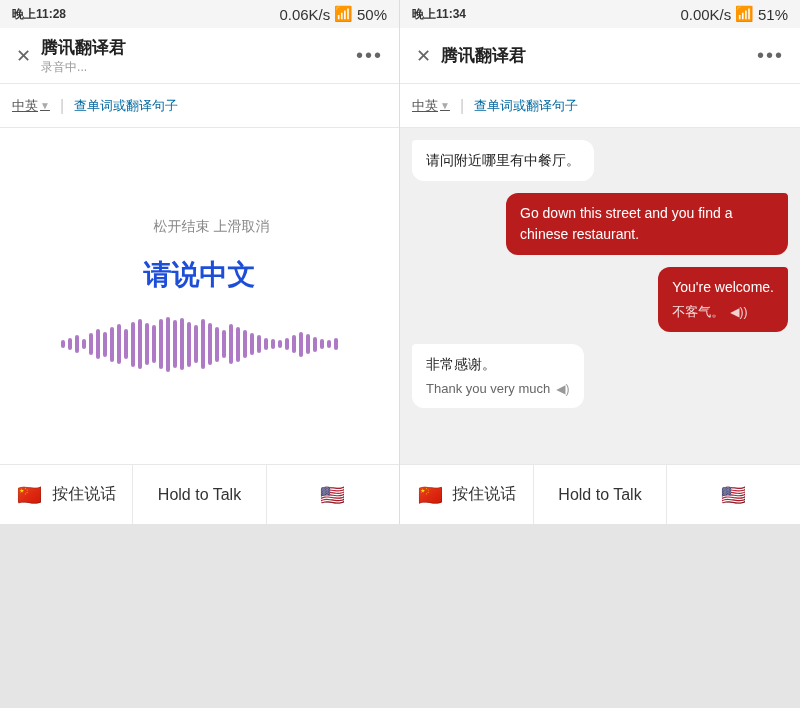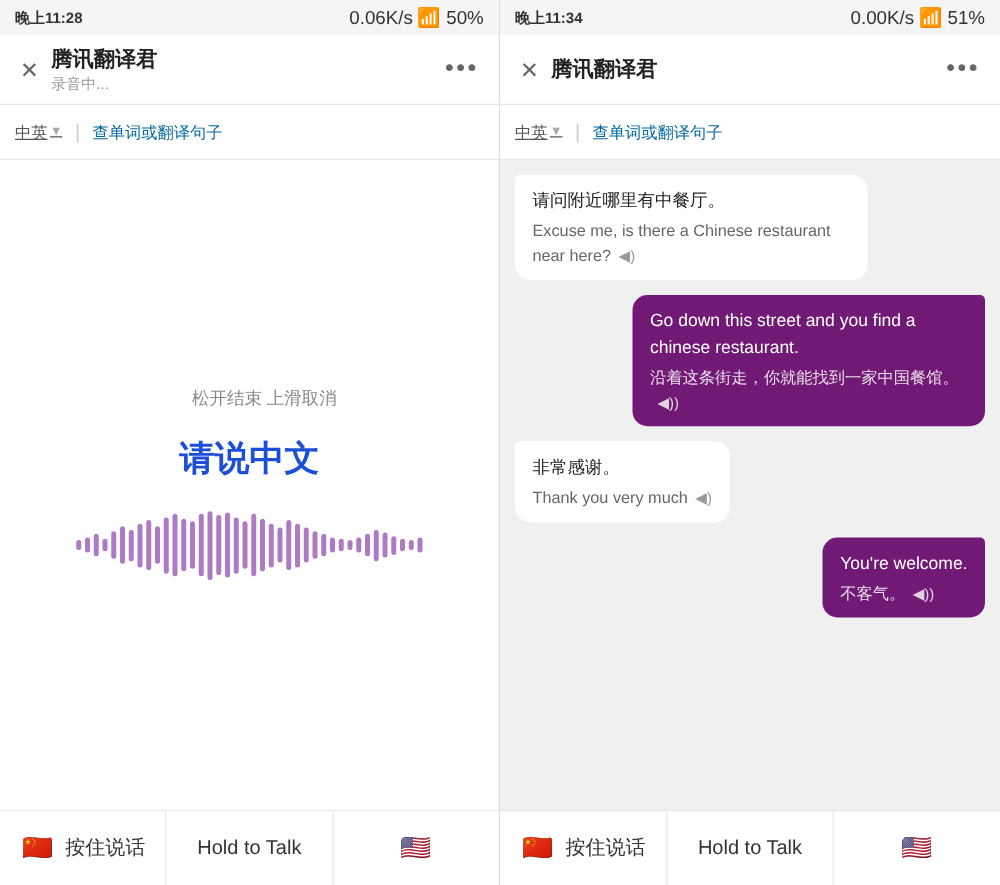--- a/index.html
+++ b/index.html
@@ -8,21 +8,21 @@
       height: 708px;
       display: flex;
       background: #e5e5e5;
       font-family: -apple-system, "PingFang SC", "Helvetica Neue", Arial, sans-serif;
       overflow: hidden;
     }
 
     
     .phone-panel {
       width: 400px;
-      height: 708px;
+      height: 524px;
       background: #f5f5f5;
       display: flex;
       flex-direction: column;
       position: relative;
       border-right: 1px solid #ddd;
     }
 
     
     .status-bar {
       height: 28px;
@@ -163,21 +163,21 @@
       font-size: 14px;
       line-height: 1.5;
     }
     .bubble-left {
       background: #fff;
       color: #222;
       align-self: flex-start;
       border-top-left-radius: 4px;
     }
     .bubble-right {
-      background: #701a75;
+      background: #b91c1c;
       color: #fff;
       align-self: flex-end;
       border-top-right-radius: 4px;
     }
     .bubble-secondary {
       font-size: 13px;
       color: #666;
       margin-top: 4px;
     }
     .bubble-right .bubble-secondary {
@@ -346,33 +346,31 @@
       <span style="font-size:10px;color:#aaa;">▼</span>
     </div>
     <span class="lang-divider">|</span>
     <span class="search-placeholder">查单词或翻译句子</span>
   </div>
 
   <div class="main-content">
     <div class="chat-area" id="chat-area">
         <div class="chat-bubble bubble-left">
           <div style="font-weight: 400;">请问附近哪里有中餐厅。</div>
-          <div class="bubble-secondary">Excuse me, is there a Chinese restaurant near here?<span class="audio-icon" style="font-size: 12px; color: rgb(153, 153, 153);">◀)</span></div>
         </div>
         <div class="chat-bubble bubble-right">
           <div style="font-weight: 400;">Go down this street and you find a chinese restaurant.</div>
-          <div class="bubble-secondary">沿着这条街走，你就能找到一家中国餐馆。<span class="audio-icon" style="font-size: 12px; color: rgba(255, 255, 255, 0.8);">◀))</span></div>
+        </div>
+        <div class="chat-bubble bubble-right">
+          <div style="font-weight: 400;">You're welcome.</div>
+          <div class="bubble-secondary">不客气。<span class="audio-icon" style="font-size: 12px; color: rgba(255, 255, 255, 0.8);">◀))</span></div>
         </div>
         <div class="chat-bubble bubble-left">
           <div style="font-weight: 400;">非常感谢。</div>
           <div class="bubble-secondary">Thank you very much<span class="audio-icon" style="font-size: 12px; color: rgb(153, 153, 153);">◀)</span></div>
-        </div>
-        <div class="chat-bubble bubble-right">
-          <div style="font-weight: 400;">You're welcome.</div>
-          <div class="bubble-secondary">不客气。<span class="audio-icon" style="font-size: 12px; color: rgba(255, 255, 255, 0.8);">◀))</span></div>
         </div>
       </div>
   </div>
 
   <div class="bottom-bar">
     <div class="bottom-btn">
       <span class="flag-icon">🇨🇳</span>
       <span class="btn-label">按住说话</span>
     </div>
     <div class="bottom-btn bottom-btn-center">

